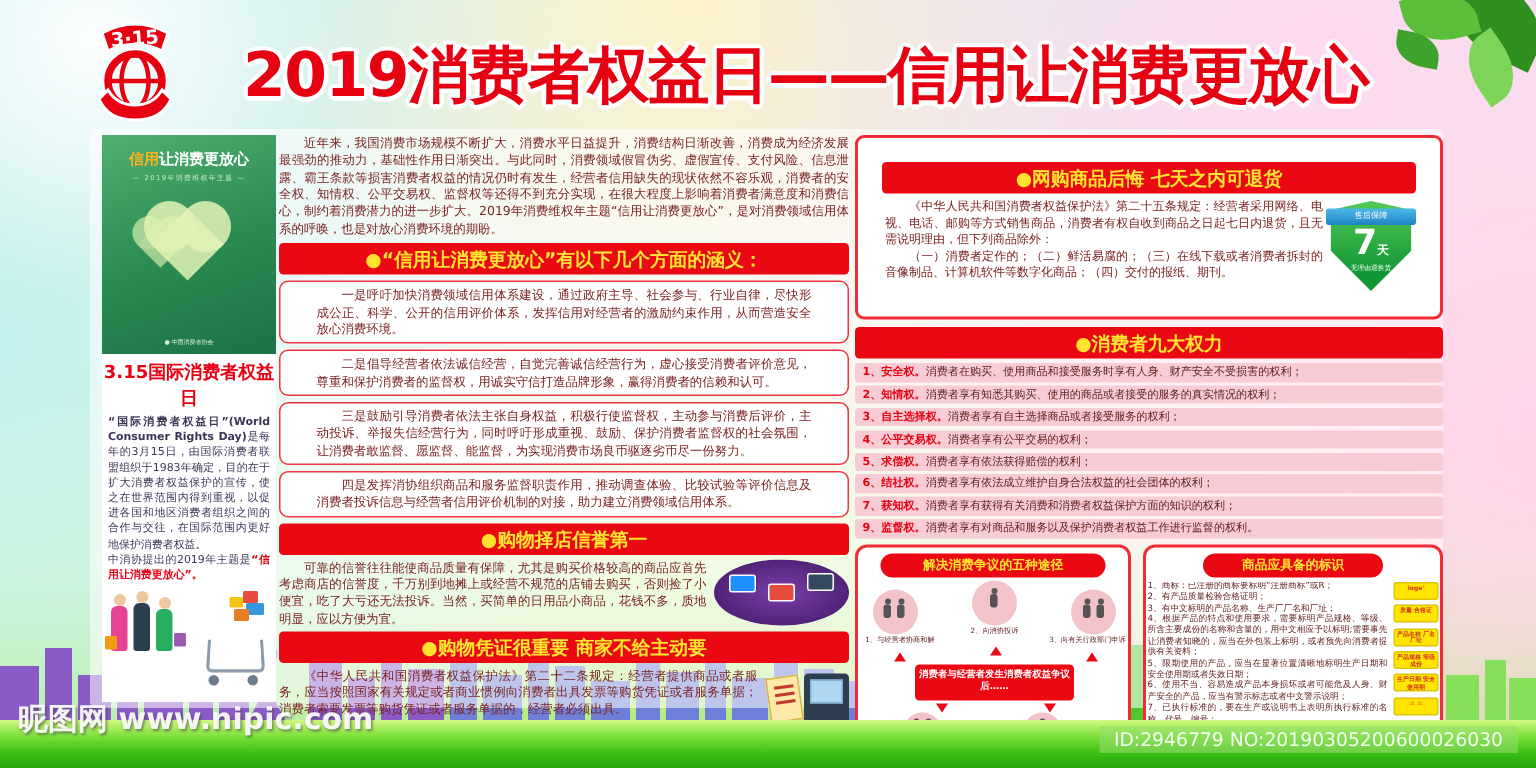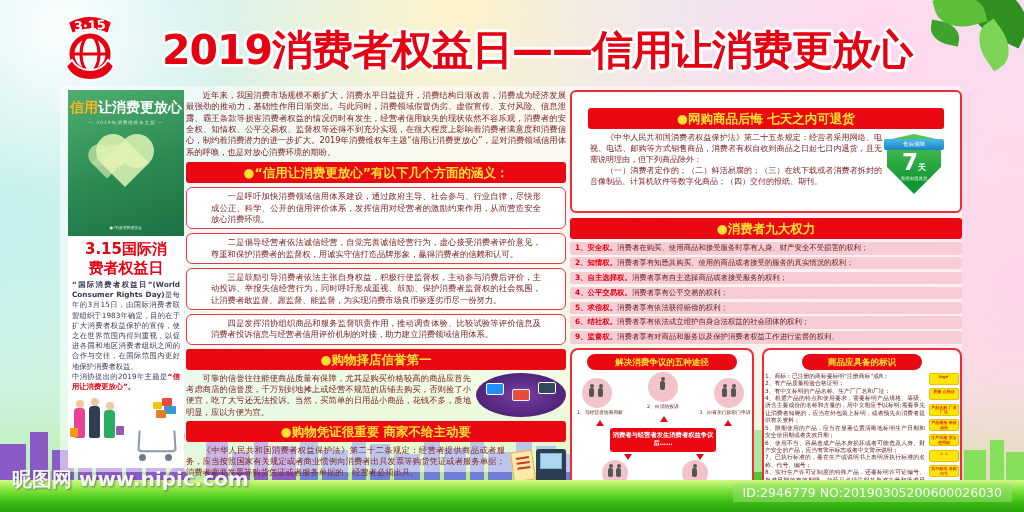--- a/index.html
+++ b/index.html
@@ -24,29 +24,29 @@
     text-align:center;font-size:41px;font-weight:bold;color:#e60012;letter-spacing:-1px;white-space:nowrap;
     text-shadow:-3px 0 0 #fff,3px 0 0 #fff,0 -3px 0 #fff,0 3px 0 #fff,-2px -2px 0 #fff,2px -2px 0 #fff,-2px 2px 0 #fff,2px 2px 0 #fff;}
   #logo315{position:absolute;left:54px;top:8px;z-index:6;}
   
   #board{position:absolute;left:60px;top:86px;width:902px;height:386px;background:rgba(255,255,255,.55);border-radius:4px;z-index:2;}
   .banner{background:#ea0813;color:#ffe32e;font-weight:bold;text-align:center;border-radius:3px;
     height:21px;line-height:21px;font-size:12.5px;white-space:nowrap;overflow:hidden;}
   
   #left-col{position:absolute;left:8px;top:4px;width:116px;height:378px;background:#fff;overflow:hidden;}
   #poster{width:116px;height:146px;background:linear-gradient(160deg,#4fae70 0%,#2b8a52 55%,#1c7244 100%);position:relative;text-align:center;padding-top:9px;}
-  #poster .ptitle{font-size:14px;font-weight:bold;color:#fff;white-space:nowrap;}
+  #poster .ptitle{font-size:10px;font-weight:bold;color:#fff;white-space:nowrap;}
   #poster .ptitle .accent{color:#ffb41e;}
   #poster .psub{font-size:4.5px;color:#cdeccc;margin-top:3px;letter-spacing:1px;}
   .heart{position:absolute;background:rgba(225,243,180,.85);transform:rotate(-45deg);}
   .heart::before,.heart::after{content:"";position:absolute;background:inherit;border-radius:50%;width:100%;height:100%;}
   .heart::before{top:-50%;left:0;}
   .heart::after{left:50%;top:0;}
   #poster .org{position:absolute;bottom:6px;width:100%;text-align:center;font-size:4px;color:#d8efd8;}
-  #lheading{font-size:15px;font-weight:bold;color:#e60012;text-align:center;margin:4px 12px 2px;}
+  #lheading{font-size:12px;font-weight:bold;color:#e60012;text-align:center;margin:4px 0 2px;}
   #ltext{padding:0 4px;font-size:7.3px;line-height:1.4;color:#3c3558;text-align:justify;}
   #ltext .quote{font-weight:bold;}
   #ltext .red{color:#e60012;font-weight:bold;}
   
   #lillus{position:relative;height:70px;margin-top:2px;}
   .figbody{position:absolute;border-radius:4px 4px 2px 2px;}
   .fighead{position:absolute;border-radius:50%;background:#f0c8a0;}
   .bag{position:absolute;border-radius:1px;}
   #cartframe{position:absolute;right:8px;bottom:12px;width:38px;height:22px;border:2px solid #8a9aa8;border-top:none;transform:perspective(40px) rotateX(8deg);border-radius:0 0 4px 4px;}
   .wheel{position:absolute;width:7px;height:7px;border-radius:50%;background:#6d7d8c;bottom:3px;}
@@ -274,20 +274,21 @@
       </div>
     </div>
     <div class="banner" style="margin-top:5px;">●消费者九大权力</div>
     <div id="rights-list">
       <div class="rrow"><span class="rterm">1、安全权。</span><span class="rdesc">消费者在购买、使用商品和接受服务时享有人身、财产安全不受损害的权利；</span></div>
       <div class="rrow"><span class="rterm">2、知情权。</span><span class="rdesc">消费者享有知悉其购买、使用的商品或者接受的服务的真实情况的权利；</span></div>
       <div class="rrow"><span class="rterm">3、自主选择权。</span><span class="rdesc">消费者享有自主选择商品或者接受服务的权利；</span></div>
       <div class="rrow"><span class="rterm">4、公平交易权。</span><span class="rdesc">消费者享有公平交易的权利；</span></div>
       <div class="rrow"><span class="rterm">5、求偿权。</span><span class="rdesc">消费者享有依法获得赔偿的权利；</span></div>
       <div class="rrow"><span class="rterm">6、结社权。</span><span class="rdesc">消费者享有依法成立维护自身合法权益的社会团体的权利；</span></div>
+      <div class="rrow"><span class="rterm">7、获知权。</span><span class="rdesc">消费者享有获得有关消费和消费者权益保护方面的知识的权利；</span></div>
       <div class="rrow"><span class="rterm">9、监督权。</span><span class="rdesc">消费者享有对商品和服务以及保护消费者权益工作进行监督的权利。</span></div>
     </div>
 
     <div id="bottom-row">
 
       <div id="dispute-box">
         <div class="pill">解决消费争议的五种途径</div>
         <div class="dcirc" style="left:10px;top:28px;">
             <span class="pp" style="left:7px;top:10px;"></span>
             <span class="pp" style="left:16px;top:10px;"></span>

